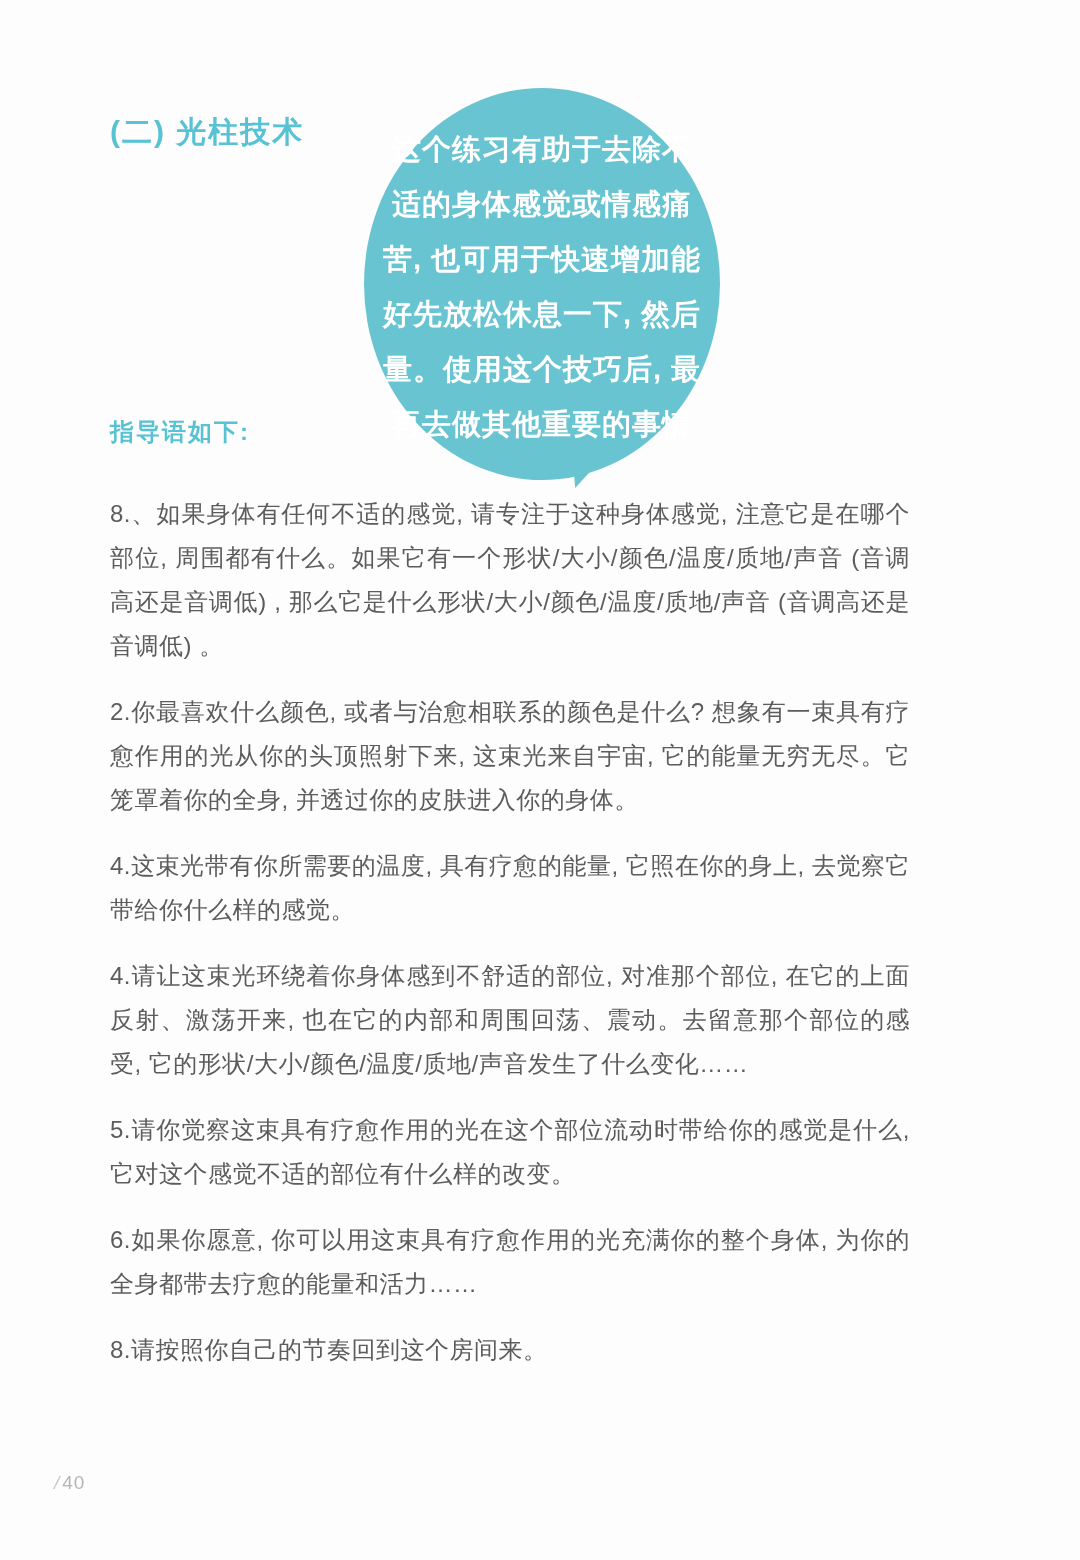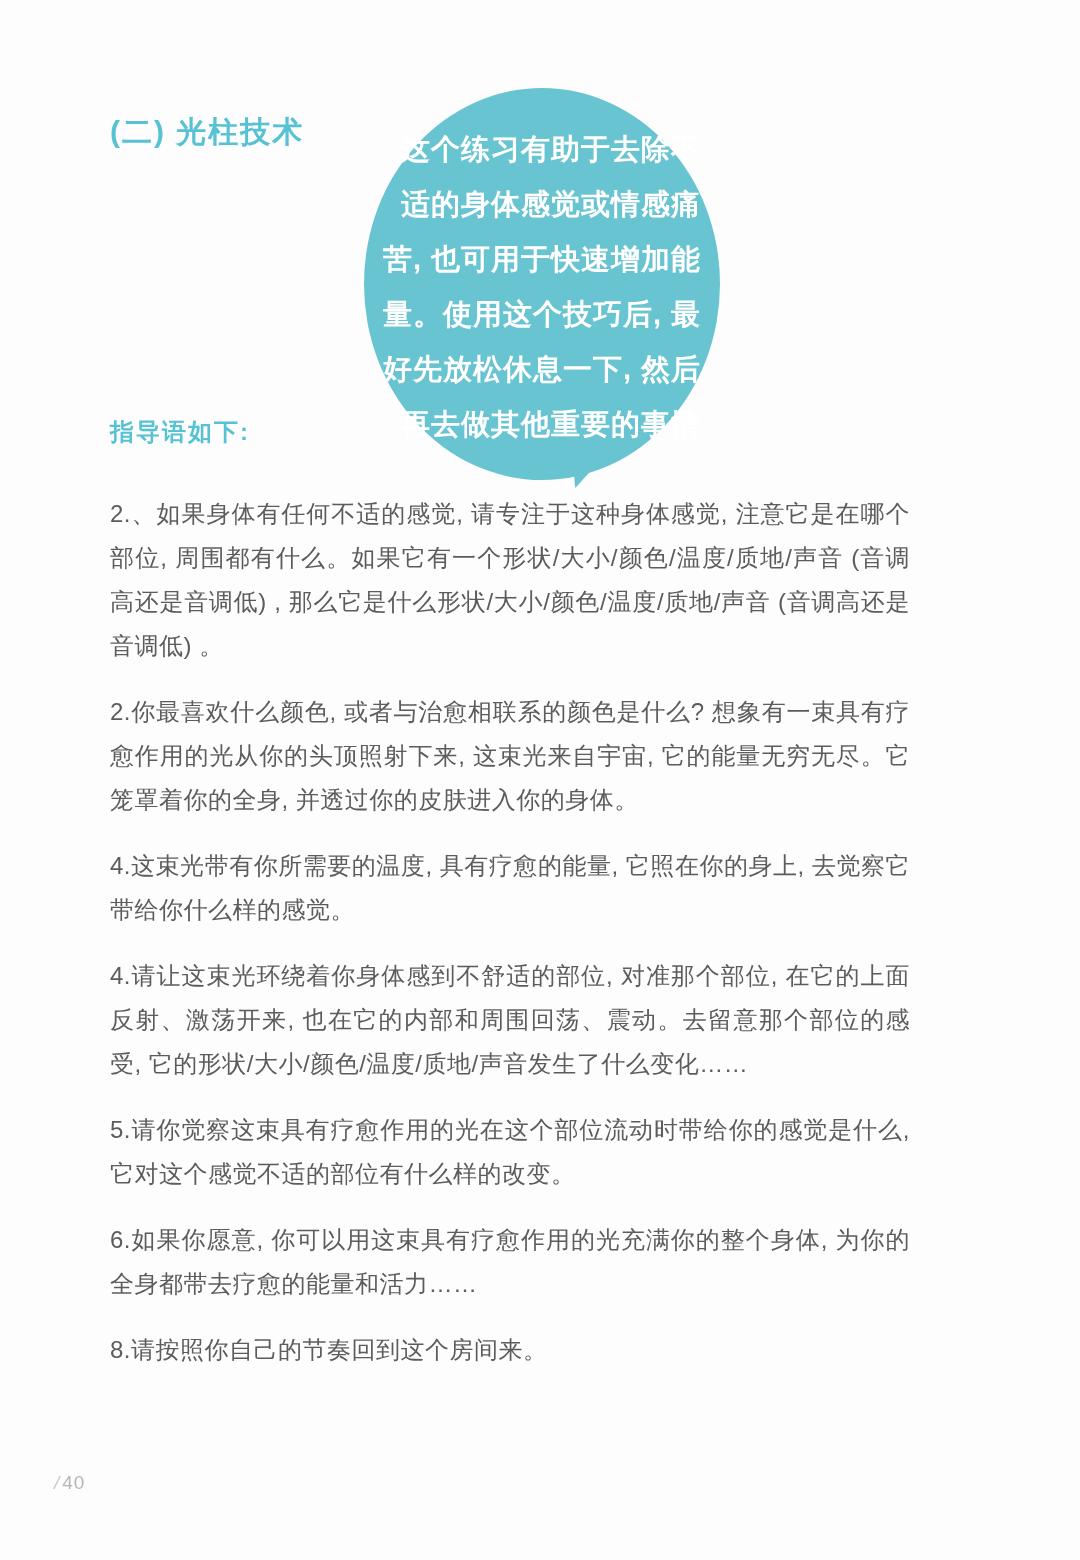--- a/index.html
+++ b/index.html
@@ -20,21 +20,21 @@
 
   .bubble{
     position:absolute;left:364px;top:88px;
     width:356px;height:392px;
     background:#69c4d1;border-radius:50%;
     display:flex;flex-direction:column;justify-content:center;align-items:center;
     z-index:2;
   }
   .bubble-text{
     padding-top:6px;
-    text-align:right;
+    text-align:center;
   }
   .bubble-line{
     color:#ffffff;font-size:29px;font-weight:700;
     line-height:55px;letter-spacing:1px;white-space:nowrap;
   }
   .bubble-tail{
     position:absolute;left:570px;top:430px;
     width:58px;height:58px;background:#69c4d1;
     clip-path:polygon(0 0,100% 0,9% 100%);
     z-index:1;
@@ -71,30 +71,30 @@
 
   <div class="doc-title">(二) 光柱技术</div>
 
   <div class="bubble-tail"></div>
 
   <div class="bubble">
     <div class="bubble-text">
       <div class="bubble-line">这个练习有助于去除不</div>
       <div class="bubble-line">适的身体感觉或情感痛</div>
       <div class="bubble-line">苦, 也可用于快速增加能</div>
+      <div class="bubble-line">好先放松休息一下, 然后</div>
       <div class="bubble-line">量。使用这个技巧后, 最</div>
-      <div class="bubble-line">好先放松休息一下, 然后</div>
       <div class="bubble-line">再去做其他重要的事情</div>
     </div>
   </div>
 
   <div class="subheading">指导语如下:</div>
 
   <div class="body-text">
-    <p>2.、如果身体有任何不适的感觉, 请专注于这种身体感觉, 注意它是在哪个部位, 周围都有什么。如果它有一个形状/大小/颜色/温度/质地/声音 (音调高还是音调低) , 那么它是什么形状/大小/颜色/温度/质地/声音 (音调高还是音调低) 。</p>
+    <p>8.、如果身体有任何不适的感觉, 请专注于这种身体感觉, 注意它是在哪个部位, 周围都有什么。如果它有一个形状/大小/颜色/温度/质地/声音 (音调高还是音调低) , 那么它是什么形状/大小/颜色/温度/质地/声音 (音调高还是音调低) 。</p>
     <p>2.你最喜欢什么颜色, 或者与治愈相联系的颜色是什么? 想象有一束具有疗愈作用的光从你的头顶照射下来, 这束光来自宇宙, 它的能量无穷无尽。它笼罩着你的全身, 并透过你的皮肤进入你的身体。</p>
     <p>4.这束光带有你所需要的温度, 具有疗愈的能量, 它照在你的身上, 去觉察它带给你什么样的感觉。</p>
     <p>4.请让这束光环绕着你身体感到不舒适的部位, 对准那个部位, 在它的上面反射、激荡开来, 也在它的内部和周围回荡、震动。去留意那个部位的感受, 它的形状/大小/颜色/温度/质地/声音发生了什么变化……</p>
     <p>5.请你觉察这束具有疗愈作用的光在这个部位流动时带给你的感觉是什么, 它对这个感觉不适的部位有什么样的改变。</p>
     <p>6.如果你愿意, 你可以用这束具有疗愈作用的光充满你的整个身体, 为你的全身都带去疗愈的能量和活力……</p>
     <p>8.请按照你自己的节奏回到这个房间来。</p>
   </div>
 
   <div class="page-number">
     <span class="slash">/</span><span>40</span>

